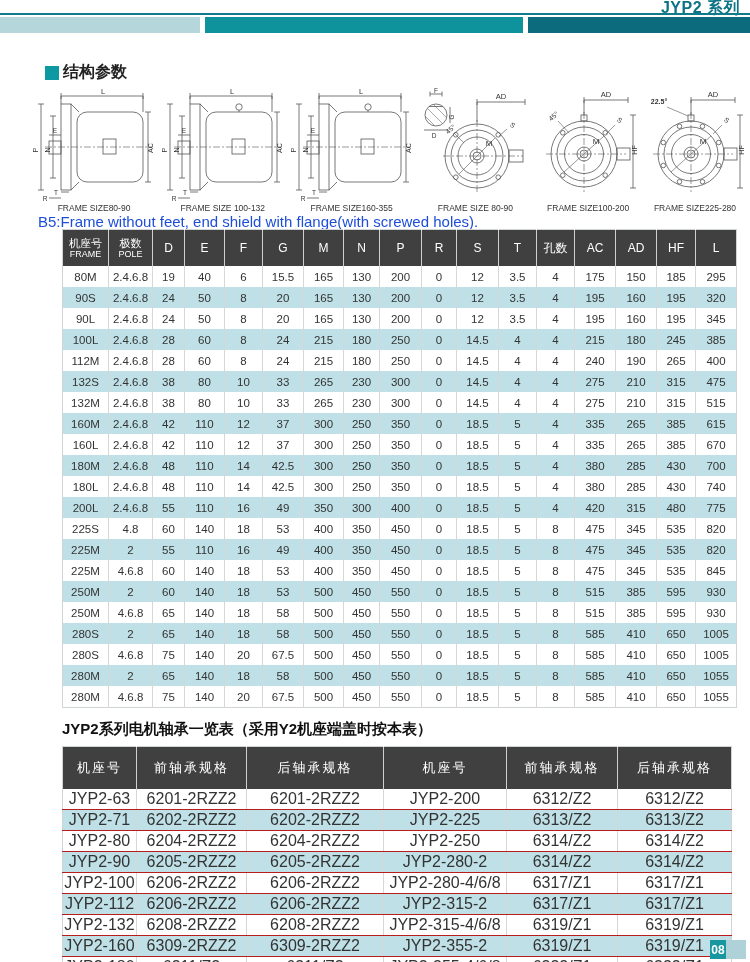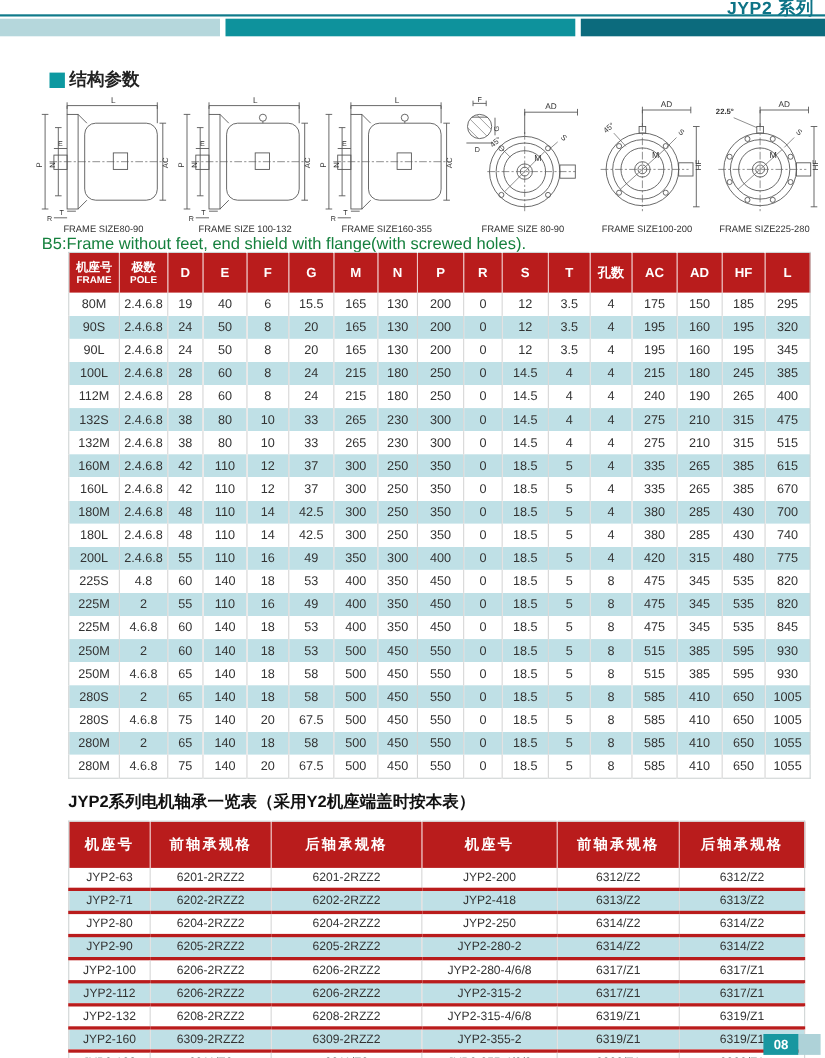--- a/index.html
+++ b/index.html
@@ -19,42 +19,42 @@
   .section-heading .sq{width:14px;height:14px;background:#0d99a1;display:inline-block;margin-right:4px;}
   .section-heading .zh{font-weight:bold;color:#222;}
   .section-heading .en{margin-left:14px;color:#2b2b2b;}
   
   .drawings{position:absolute;top:88px;left:33px;width:712px;height:128px;display:flex;justify-content:space-between;align-items:flex-start;}
   .fig{display:flex;flex-direction:column;align-items:center;}
   .fig .cap{font-size:8.5px;color:#333;margin-top:1px;white-space:nowrap;}
   .drawings svg{display:block;}
   .drawings text{fill:#333;}
   
-  .b5-note{position:absolute;top:213px;left:38px;font-size:15px;color:#15803d;}
+  .b5-note{position:absolute;top:213px;left:38px;font-size:15px;color:#1d4ed8;}
   
   table{border-collapse:collapse;table-layout:fixed;position:absolute;left:62px;width:669px;background:#fff;}
-  th{background:#b91c1c;color:#fff;font-weight:bold;text-align:center;border-left:1px solid rgba(255,255,255,.75);}
+  th{background:#404040;color:#fff;font-weight:normal;text-align:center;border-left:1px solid rgba(255,255,255,.75);}
   th:first-child{border-left:none;}
   td{text-align:center;color:#333;border-left:1px solid #d6d6d6;overflow:hidden;white-space:nowrap;}
   td:first-child{border-left:none;}
   tbody tr.alt{background:#bfe0e6;}
   
   .spec-table{top:229px;border:1px solid #cfd4d4;}
   .spec-table th{height:34px;font-size:12px;}
   .spec-table .h-zh{font-size:11px;line-height:12px;}
   .spec-table .h-en{font-size:9px;line-height:10px;}
   .spec-table tbody td{height:19px;font-size:11.5px;}
   
   .bearing-title{position:absolute;top:720px;left:62px;width:669px;font-size:15px;font-weight:bold;color:#111;}
   .bearing-table{top:746px;border:1px solid #cfd4d4;}
   .bearing-table th{height:40px;font-size:13px;letter-spacing:2px;}
-  .bearing-table tbody td{height:16px;font-size:11px;border-bottom:3px solid #b91c1c;}
+  .bearing-table tbody td{height:16px;font-size:16px;border-bottom:1px solid #b91c1c;}
   
   .page-num{position:absolute;top:940px;right:4px;display:flex;height:19px;}
-  .pn-box{background:#1897a0;color:#fff;font-size:12px;font-weight:bold;width:32px;display:flex;align-items:center;justify-content:center;}
+  .pn-box{background:#1897a0;color:#fff;font-size:12px;font-weight:bold;width:16px;display:flex;align-items:center;justify-content:center;}
   .pn-strip{background:#aed2d8;width:20px;}
 </style>
 </head>
 <body>
 
 <div class="series-title">JYP2 系列</div>
 <div class="top-rule"></div>
 <div class="bar bar1"></div>
 <div class="bar bar2"></div>
 <div class="bar bar3"></div>
@@ -795,21 +795,21 @@
         <td>6201-2RZZ2</td>
         <td>6201-2RZZ2</td>
         <td>JYP2-200</td>
         <td>6312/Z2</td>
         <td>6312/Z2</td>
       </tr>
       <tr class="alt">
         <td>JYP2-71</td>
         <td>6202-2RZZ2</td>
         <td>6202-2RZZ2</td>
-        <td>JYP2-418</td>
+        <td>JYP2-225</td>
         <td>6313/Z2</td>
         <td>6313/Z2</td>
       </tr>
       <tr>
         <td>JYP2-80</td>
         <td>6204-2RZZ2</td>
         <td>6204-2RZZ2</td>
         <td>JYP2-250</td>
         <td>6314/Z2</td>
         <td>6314/Z2</td>

